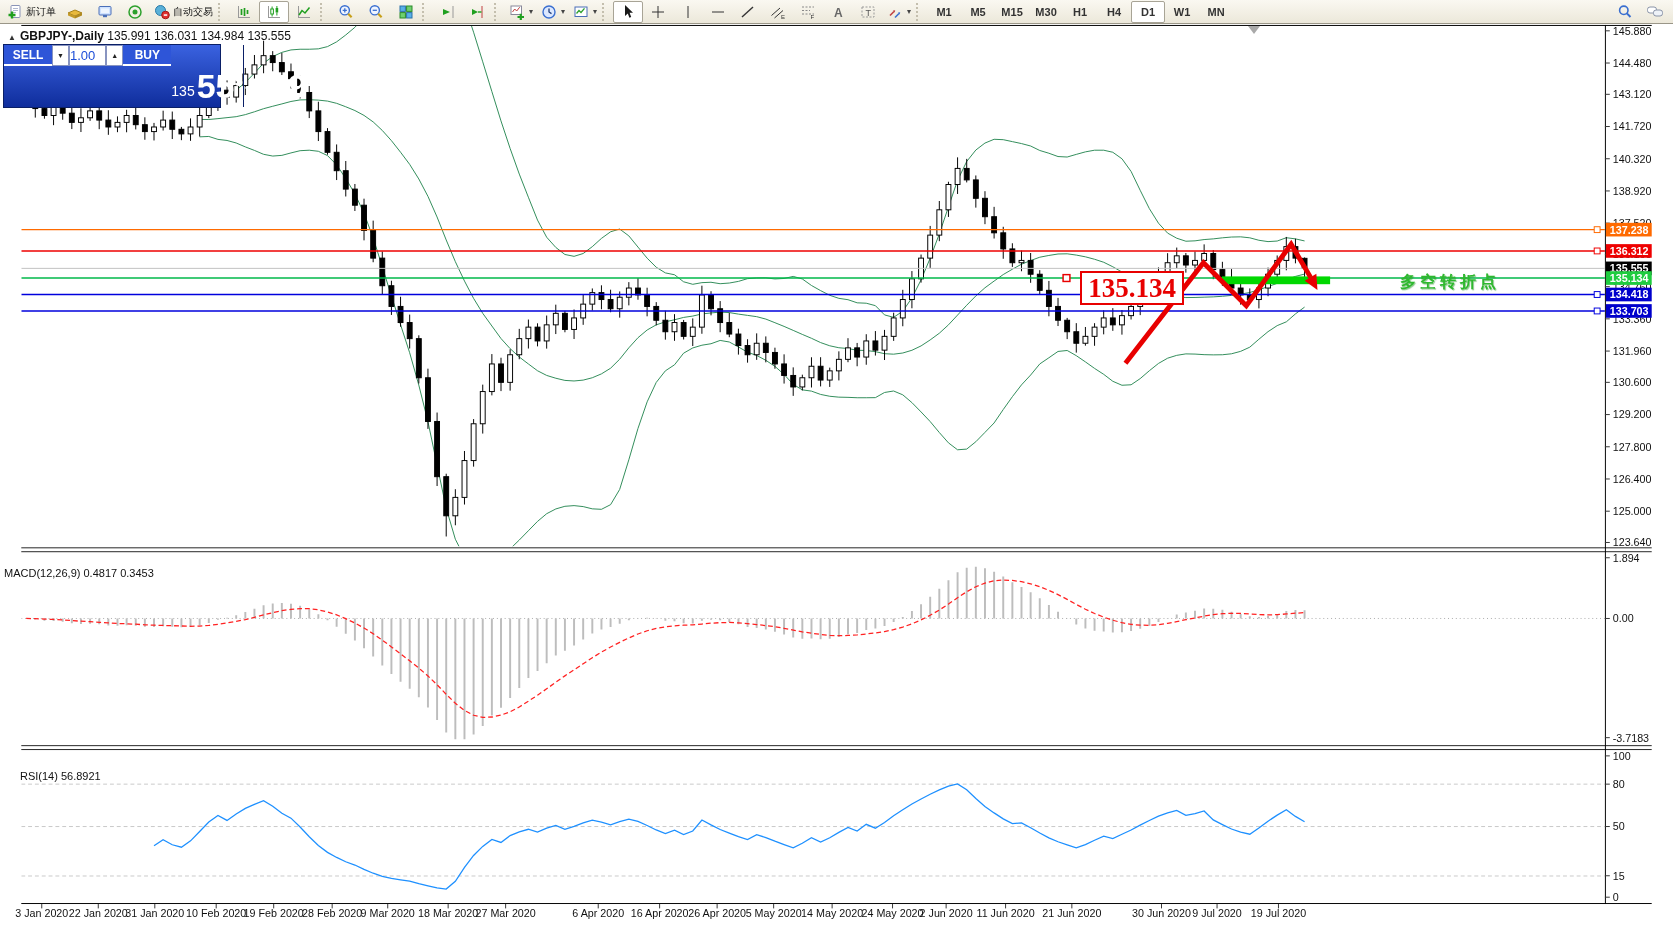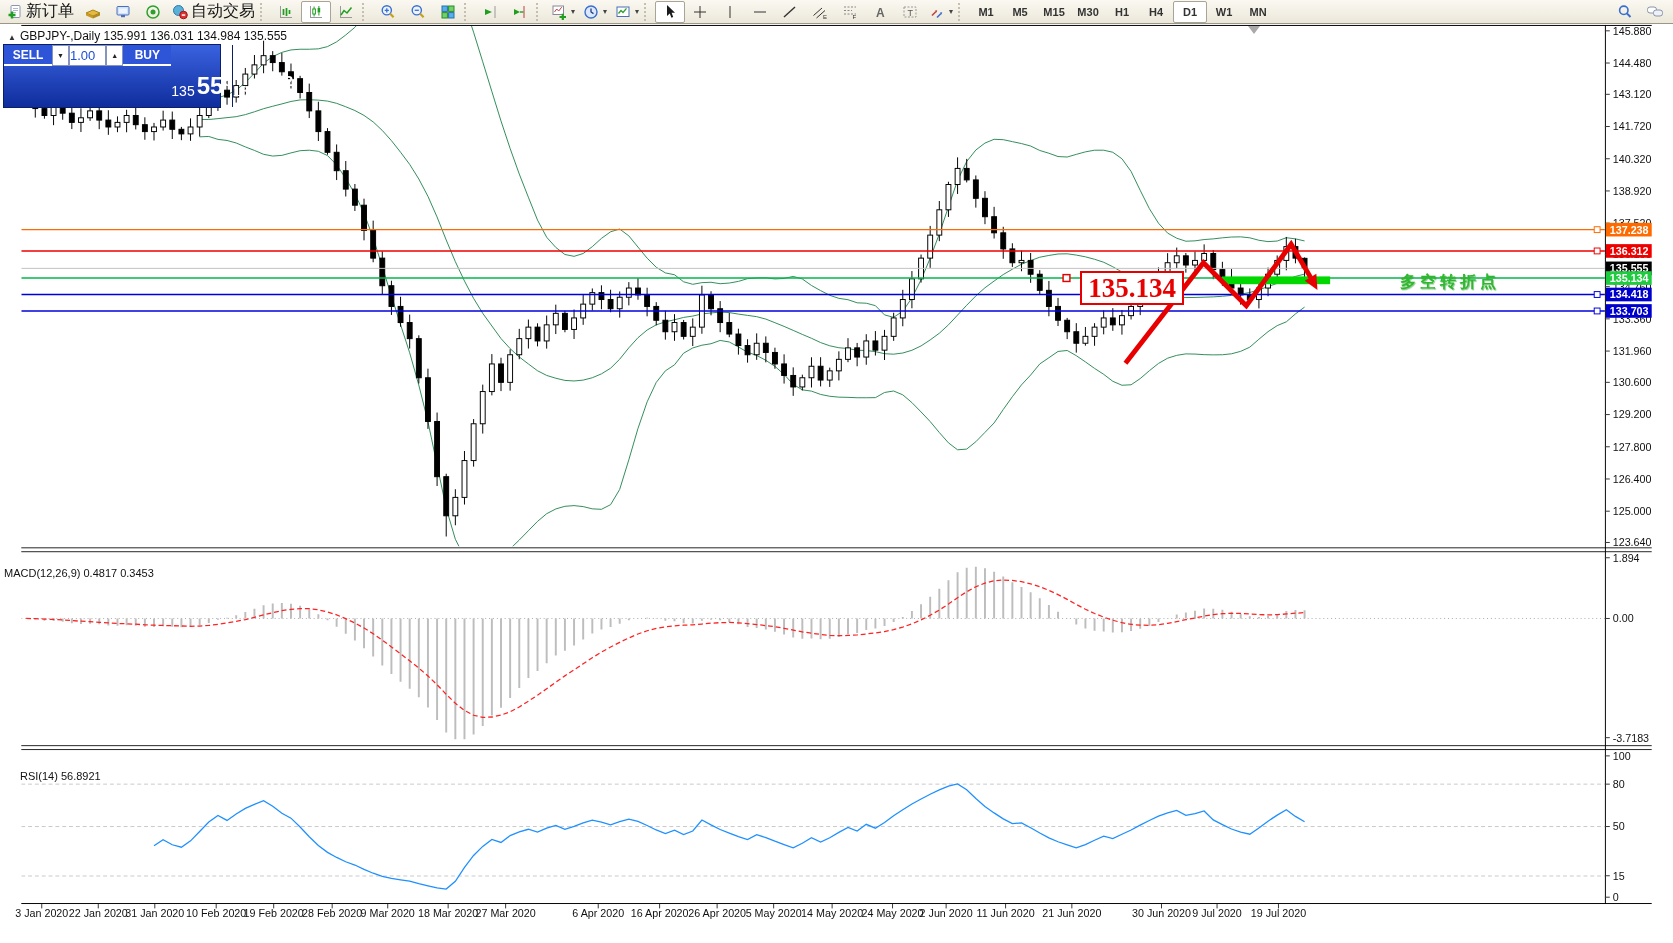--- a/index.html
+++ b/index.html
@@ -4,46 +4,46 @@
 <style>
   html,body{margin:0;padding:0;background:#fff;font-family:"Liberation Sans",sans-serif;}
   .screen{position:relative;width:1673px;height:943px;overflow:hidden;background:#fff;}
   
   .toolbar{position:absolute;left:0;top:0;width:1673px;height:24px;background:linear-gradient(#faf8f1,#ece8da);
     border-bottom:1px solid #9a9688;display:flex;align-items:center;padding:0 3px;box-sizing:border-box;}
   .grip{width:6px;height:18px;border-left:2px dotted #c4bfae;margin:0 3px 0 1px;}
   .tbtn{height:20px;min-width:22px;display:inline-flex;align-items:center;justify-content:center;gap:3px;
     padding:0 3px;border:1px solid transparent;border-radius:2px;color:#222;font-size:12px;cursor:default;}
   .tbtn.pressed{background:#fff;border:1px solid #a8a496;}
-  .tbtn .lbl{font-size:16px;color:#111;}
+  .tbtn .lbl{font-size:10px;color:#111;}
   .tf{font-size:11px;font-weight:bold;color:#333;min-width:26px;}
   .caret{font-size:8px;color:#444;margin-left:1px;}
   .tb-right{margin-left:auto;display:flex;align-items:center;}
   
   .chart-area{position:absolute;left:0;top:24px;width:1439px;height:919px;background:#fff;}
   #plot{position:absolute;left:0;top:0;}
   .overlay{position:absolute;z-index:5;}
   .chart-title{left:8px;top:5px;font-size:12px;color:#111;}
-  .chart-title .sym{font-weight:normal;margin-top:40px;}
+  .chart-title .sym{font-weight:bold;margin-top:40px;}
   .chart-title .tri{font-size:8px;color:#333;margin-right:4px;}
   .ind-label{font-size:11px;color:#111;text-align:center;}
   
   .trade-panel{left:3px;top:20px;width:218px;height:64px;background:linear-gradient(#3a62e0,#0f2d9c);
     border:1px solid #0a1f66;box-sizing:border-box;display:flex;}
   .tp-row1{display:flex;height:21px;}
   .tp-btn{width:48px;background:#2e55d8;color:#fff;font-size:12px;font-weight:bold;display:flex;align-items:center;
     justify-content:center;border-bottom:2px solid #fff;box-sizing:border-box;}
   .tp-spin{width:17px;background:#fff;border:1px solid #8894c0;box-sizing:border-box;display:flex;align-items:center;justify-content:center;font-size:7px;color:#222;}
   .tp-input{flex:1;background:#fff;border:1px solid #8894c0;box-sizing:border-box;font-size:13px;color:#1d4ed8;
     display:flex;align-items:center;justify-content:flex-end;padding-right:10px;}
   .tp-row2{flex:1;display:flex;color:#fff;}
   .tp-half{flex:1;display:flex;align-items:flex-end;justify-content:center;padding-bottom:6px;}
   .tp-half.sell{border-right:1px solid #0a1f66;}
   .tp-prefix{font-size:14px;margin-right:2px;line-height:20px;}
-  .tp-big{font-size:24px;font-weight:bold;line-height:30px;}
+  .tp-big{font-size:34px;font-weight:bold;line-height:30px;}
   .tp-sup{font-size:15px;font-weight:bold;position:relative;top:-12px;}
   
   .price-box{left:1080px;top:247px;width:100px;height:30px;border:2px solid #e80000;background:#fff;color:#e80000;
     font-family:"Liberation Serif",serif;font-size:27px;font-weight:bold;display:flex;align-items:center;justify-content:center;}
   .turning{left:1400px;top:248px;color:#2eb82e;font-family:"Liberation Serif",serif;font-size:16px;font-weight:bold;
     letter-spacing:4px;text-shadow:1px 1px 1px rgba(40,150,40,.55);white-space:nowrap;}
   .shift-marker{left:1248px;top:2px;width:0;height:0;border-left:6px solid transparent;border-right:6px solid transparent;
     border-top:8px solid #a9a9a9;}
   svg text{font-family:"Liberation Sans",sans-serif;}
 </style>

